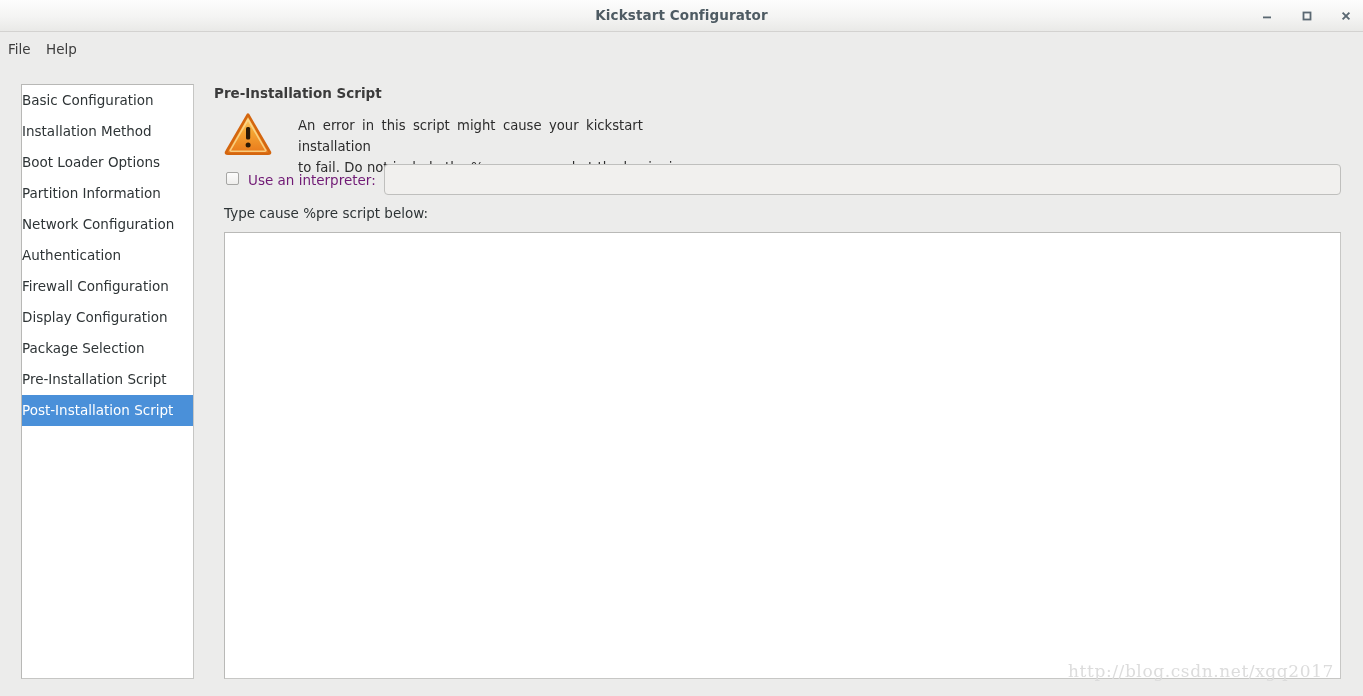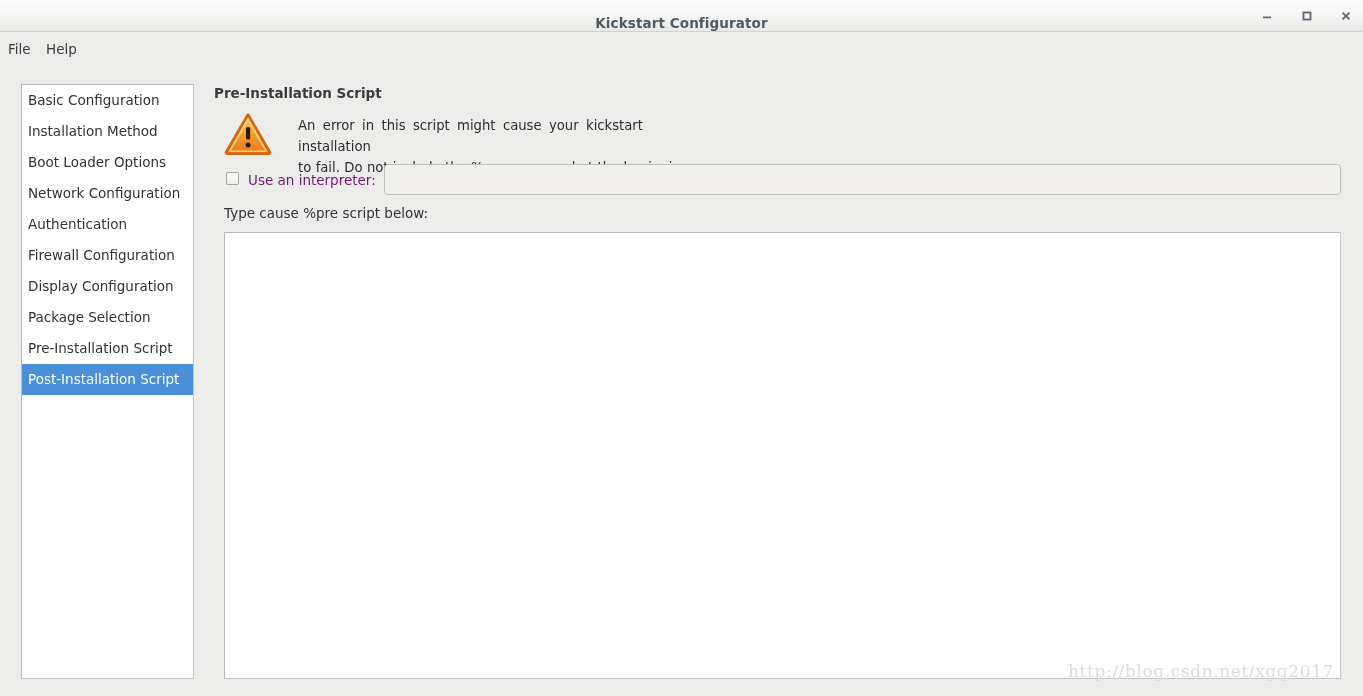--- a/index.html
+++ b/index.html
@@ -29,21 +29,20 @@
   #window-title {
     position: absolute;
     left: 0; top: 0;
     width: 1363px;
     line-height: 31px;
     text-align: center;
     font-size: 13.5px;
     font-weight: bold;
     color: #4e5b63;
     letter-spacing: 0.1px;
-    margin-top: 8px;
   }
   .winbtn {
     position: absolute;
     top: 0;
     width: 34px;
     height: 31px;
     display: flex;
     align-items: center;
     justify-content: center;
     color: #5a6872;
@@ -83,21 +82,20 @@
     background: #ffffff;
     border: 1px solid #b8b8b6;
     border-right-color: #c6c6c4;
     border-bottom-color: #c6c6c4;
     box-sizing: border-box;
     overflow: hidden;
   }
   .sb-item {
     height: 31px;
     line-height: 31px;
-    padding-left: 6px;
     font-size: 13.5px;
     color: #2e3436;
     white-space: nowrap;
   }
   .sb-item.selected {
     background: #4a90d9;
     color: #ffffff;
   }
 
   
@@ -245,20 +243,21 @@
 
 <div id="menubar">
   <div class="menu-item" id="menu-file">File</div>
   <div class="menu-item" id="menu-help">Help</div>
 </div>
 
 <div id="sidebar">
     <div class="sb-item">Basic Configuration</div>
     <div class="sb-item">Installation Method</div>
     <div class="sb-item">Boot Loader Options</div>
+    <div class="sb-item">Partition Information</div>
     <div class="sb-item">Network Configuration</div>
     <div class="sb-item">Authentication</div>
     <div class="sb-item">Firewall Configuration</div>
     <div class="sb-item">Display Configuration</div>
     <div class="sb-item">Package Selection</div>
     <div class="sb-item">Pre-Installation Script</div>
     <div class="sb-item selected">Post-Installation Script</div>
   </div>
 
 <div id="pane-title">Pre-Installation Script</div>

